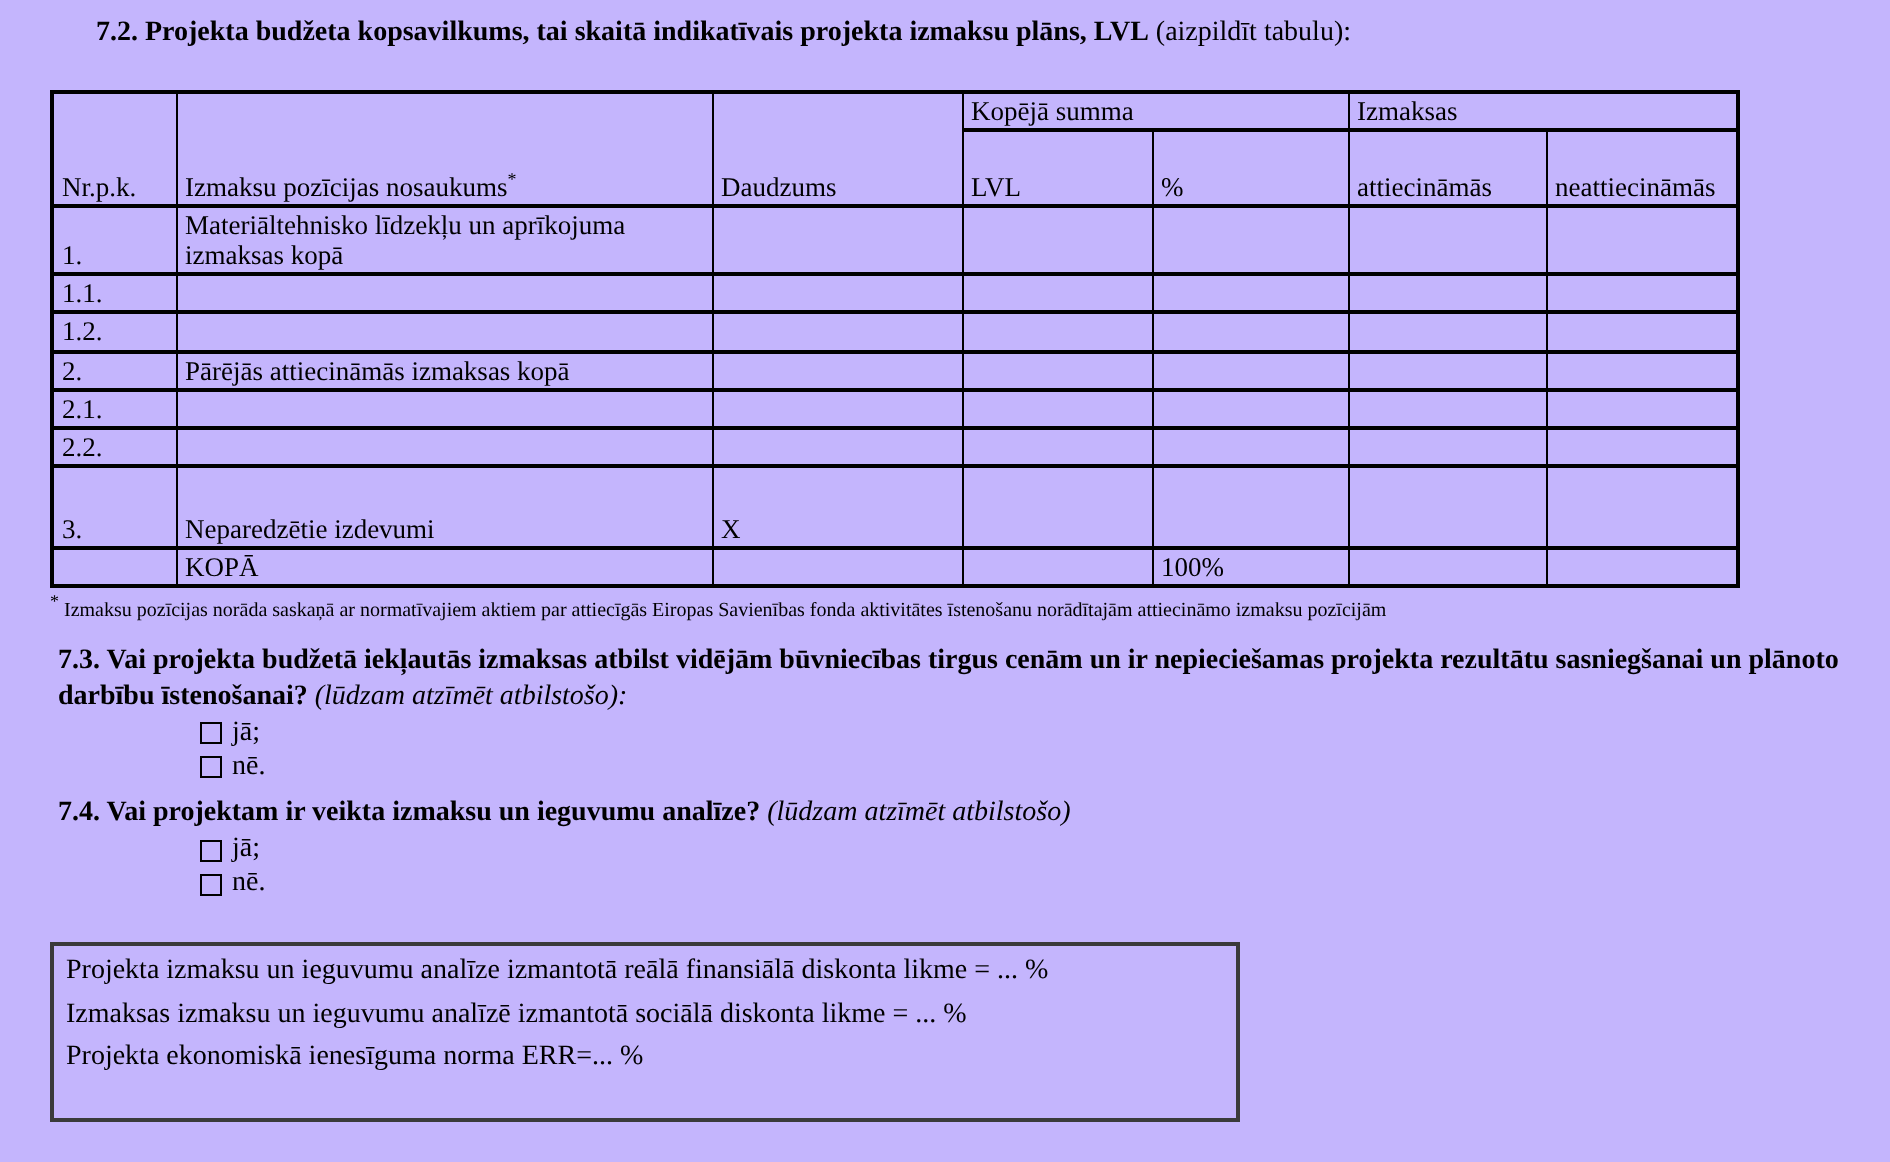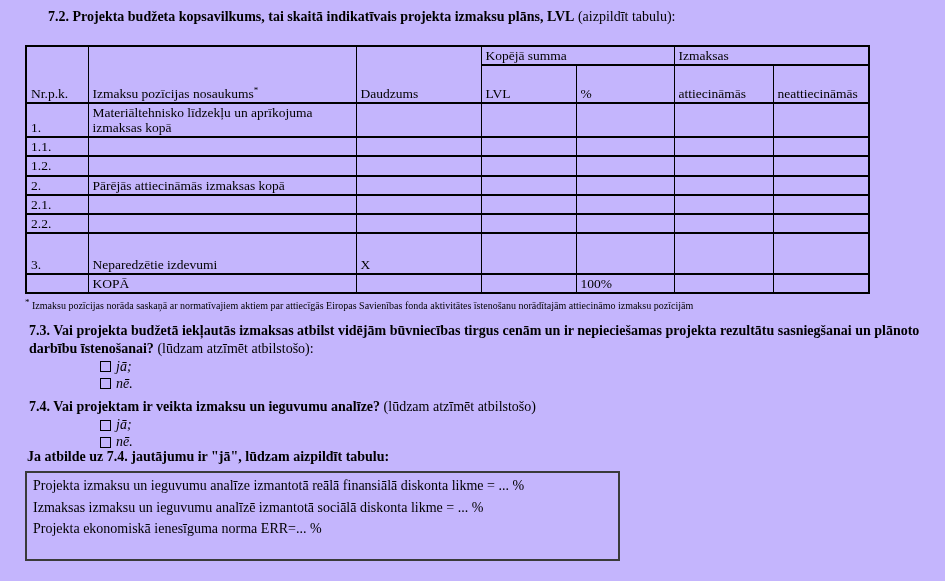--- a/index.html
+++ b/index.html
@@ -1,21 +1,21 @@
 <!DOCTYPE html>
 <html><head>
 <meta charset="utf-8">
 <style>
   html,body{margin:0;padding:0;background:#fff;}
   .page{
     position:relative;width:945px;height:581px;background:#c4b5fd;color:#000;
     font-family:"Liberation Serif",serif;font-size:14px;overflow:hidden;
   }
   .b{font-weight:bold;}
-  .i{}
+  .i{font-style:italic;}
   .title{position:absolute;left:48px;top:8px;width:880px;line-height:17px;}
 
   table.budget{position:absolute;left:25px;top:45px;border-collapse:collapse;table-layout:fixed;border:2px solid #000;}
   .budget th,.budget td{
     border:1px solid #000;border-top-width:2px;border-bottom-width:2px;
     font-weight:normal;font-size:13.5px;line-height:1.12;padding:1px 4px;
     overflow:hidden;vertical-align:bottom;text-align:left;
   }
   tr.h1{height:19px;} tr.h2{height:38px;}
   tr.r-tall1{height:33px;} tr.r-sub{height:17px;} tr.r-main{height:17px;}
@@ -27,21 +27,21 @@
   .num-main{padding-left:5px;}
   .pct-left{padding-left:4px;margin-left:28px;}
   sup{font-size:9px;line-height:0;}
 
   .footnote{position:absolute;left:25px;top:300px;width:905px;font-size:10px;line-height:11px;}
 
   .section{width:901px;line-height:17.5px;}
   .s73{position:absolute;left:29px;top:322px;}
   .s74{position:absolute;left:29px;top:398px;}
   .options{margin-left:71px;margin-top:1px;}
-  .option{height:17px;display:flex;align-items:center;font-style:italic;}
+  .option{height:17px;display:flex;align-items:center;}
   .checkbox{display:inline-block;width:9px;height:9px;border:1px solid #000;margin-right:5px;flex:0 0 auto;}
 
   .prompt{position:absolute;left:27px;top:449px;font-weight:bold;}
   .cba-box{
     position:absolute;left:25px;top:471px;width:595px;height:90px;
     border:2px solid #3a3a3a;box-sizing:border-box;
     padding:2px 4px 0 6px;line-height:21.5px;
   }
 </style>
 </head>
@@ -174,21 +174,20 @@
         <span class="checkbox"></span>
         <span>jā;</span>
       </div>
       <div class="option">
         <span class="checkbox"></span>
         <span>nē.</span>
       </div>
     </div>
   </div>
 
-  <div class="prompt">Ja atbilde uz 7.4. jautājumu ir "jā", lūdzam aizpildīt tabulu:</div>
 
   <div class="cba-box">
     <div>Projekta izmaksu un ieguvumu analīze izmantotā reālā finansiālā diskonta likme = ... %</div>
     <div>Izmaksas izmaksu un ieguvumu analīzē izmantotā sociālā diskonta likme = ... %</div>
     <div>Projekta ekonomiskā ienesīguma norma ERR=... %</div>
   </div>
 
 </div>
 
 </body></html>

